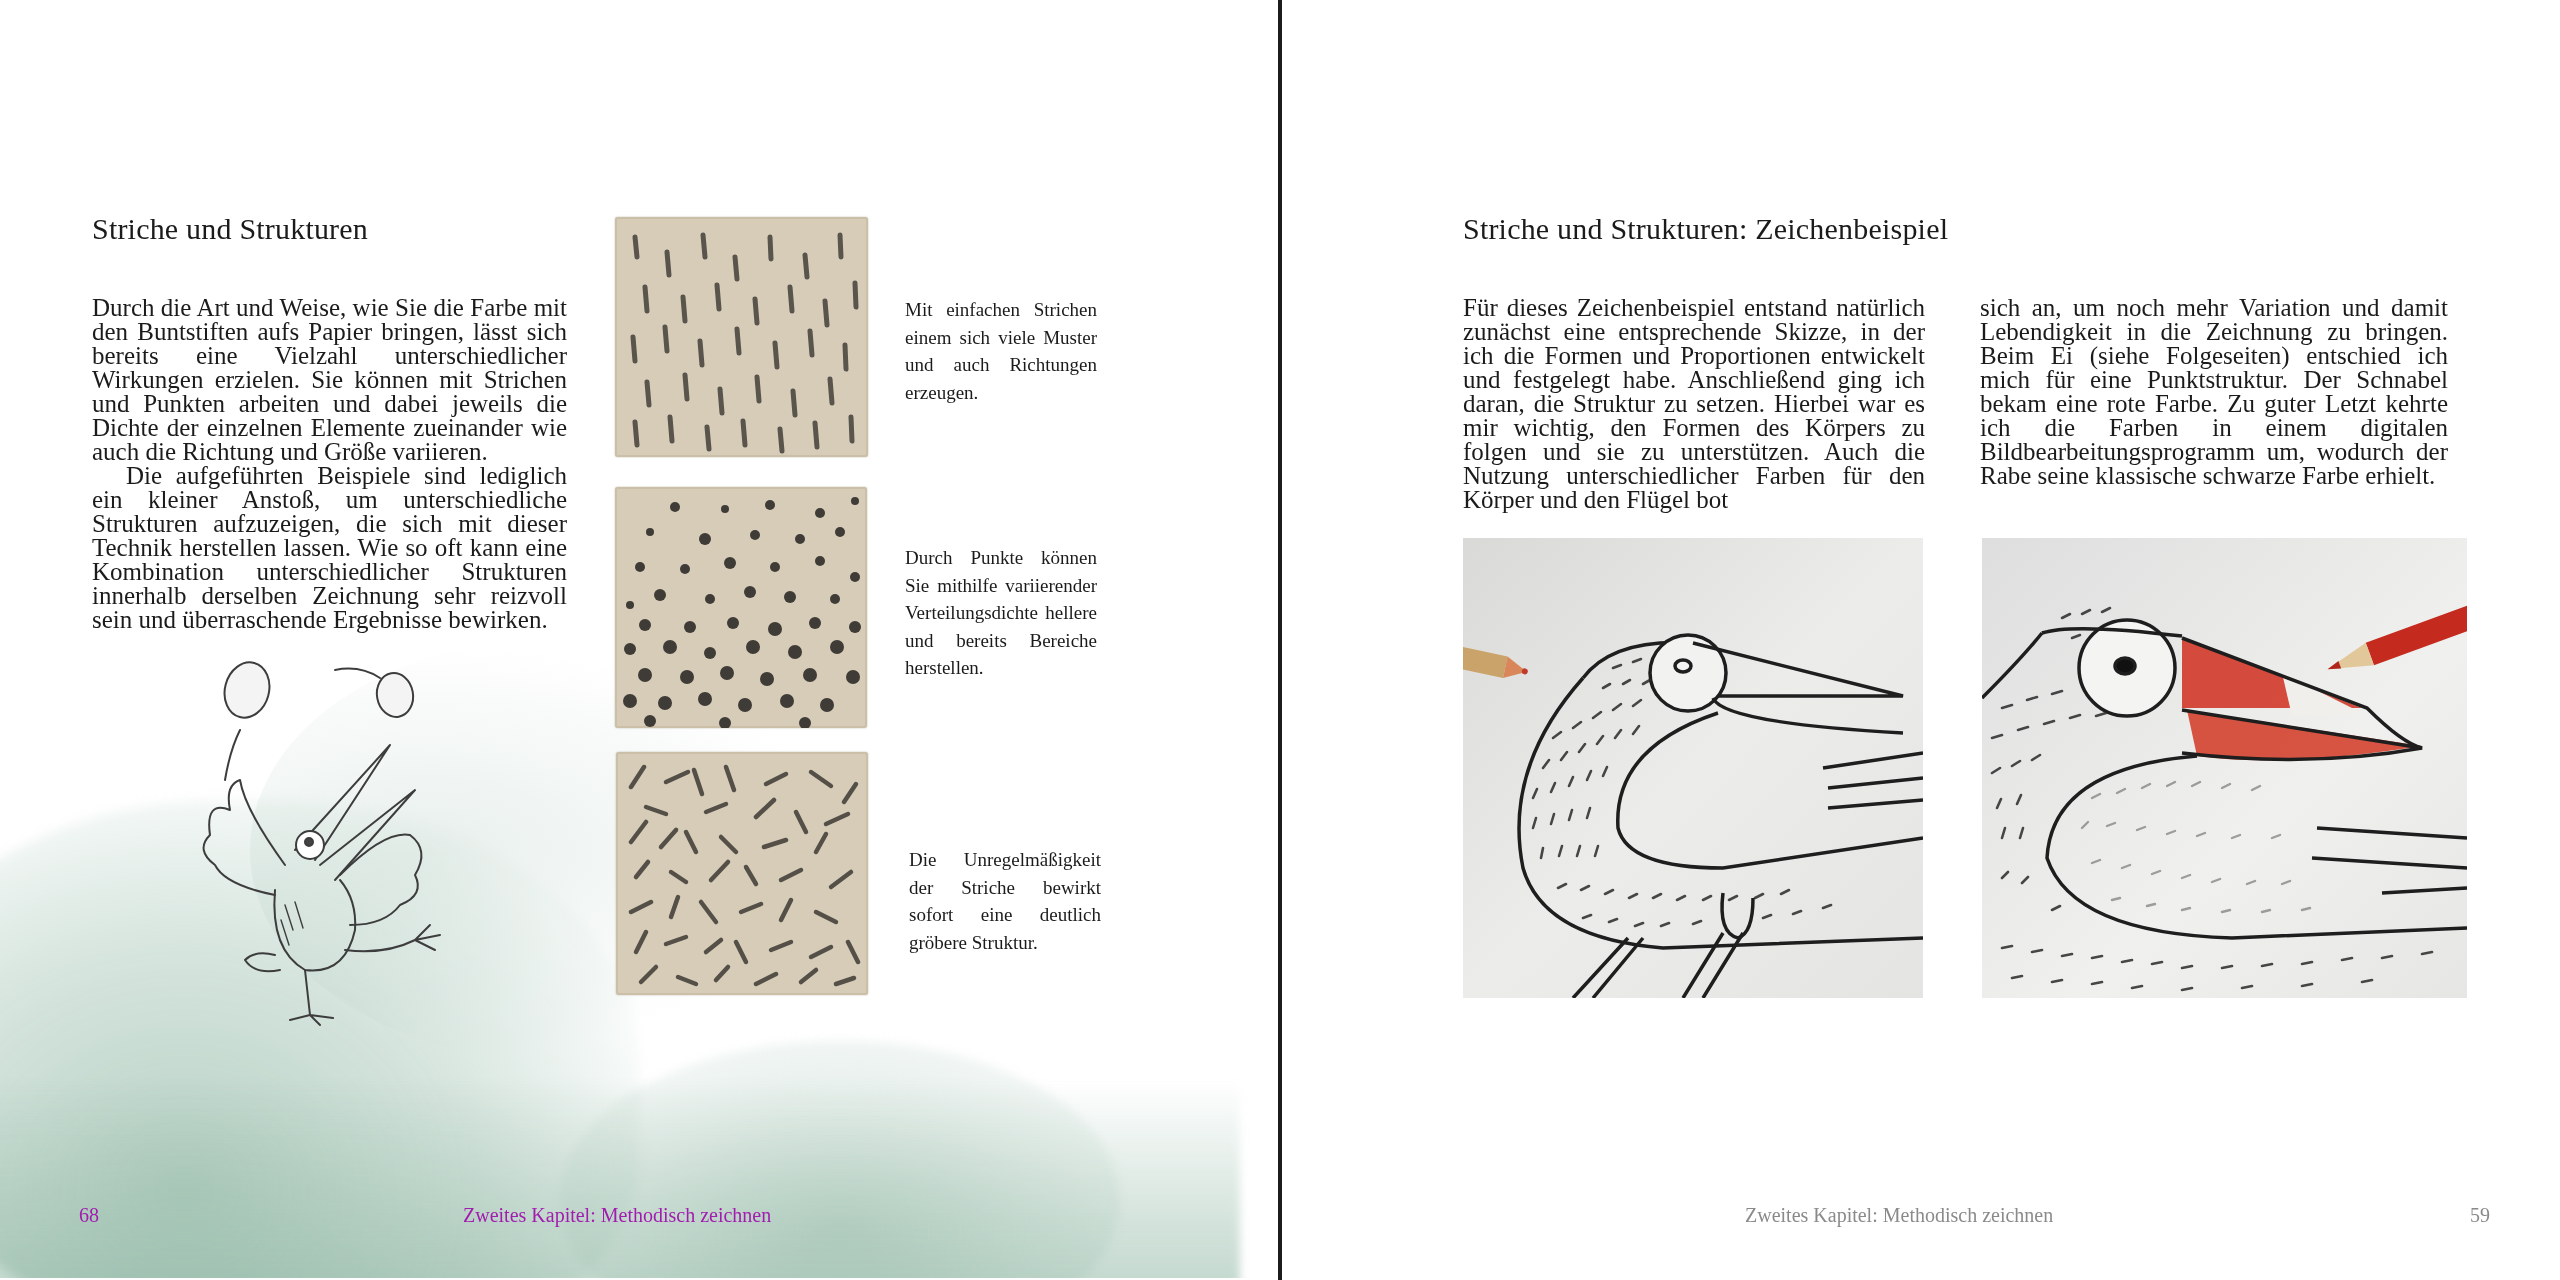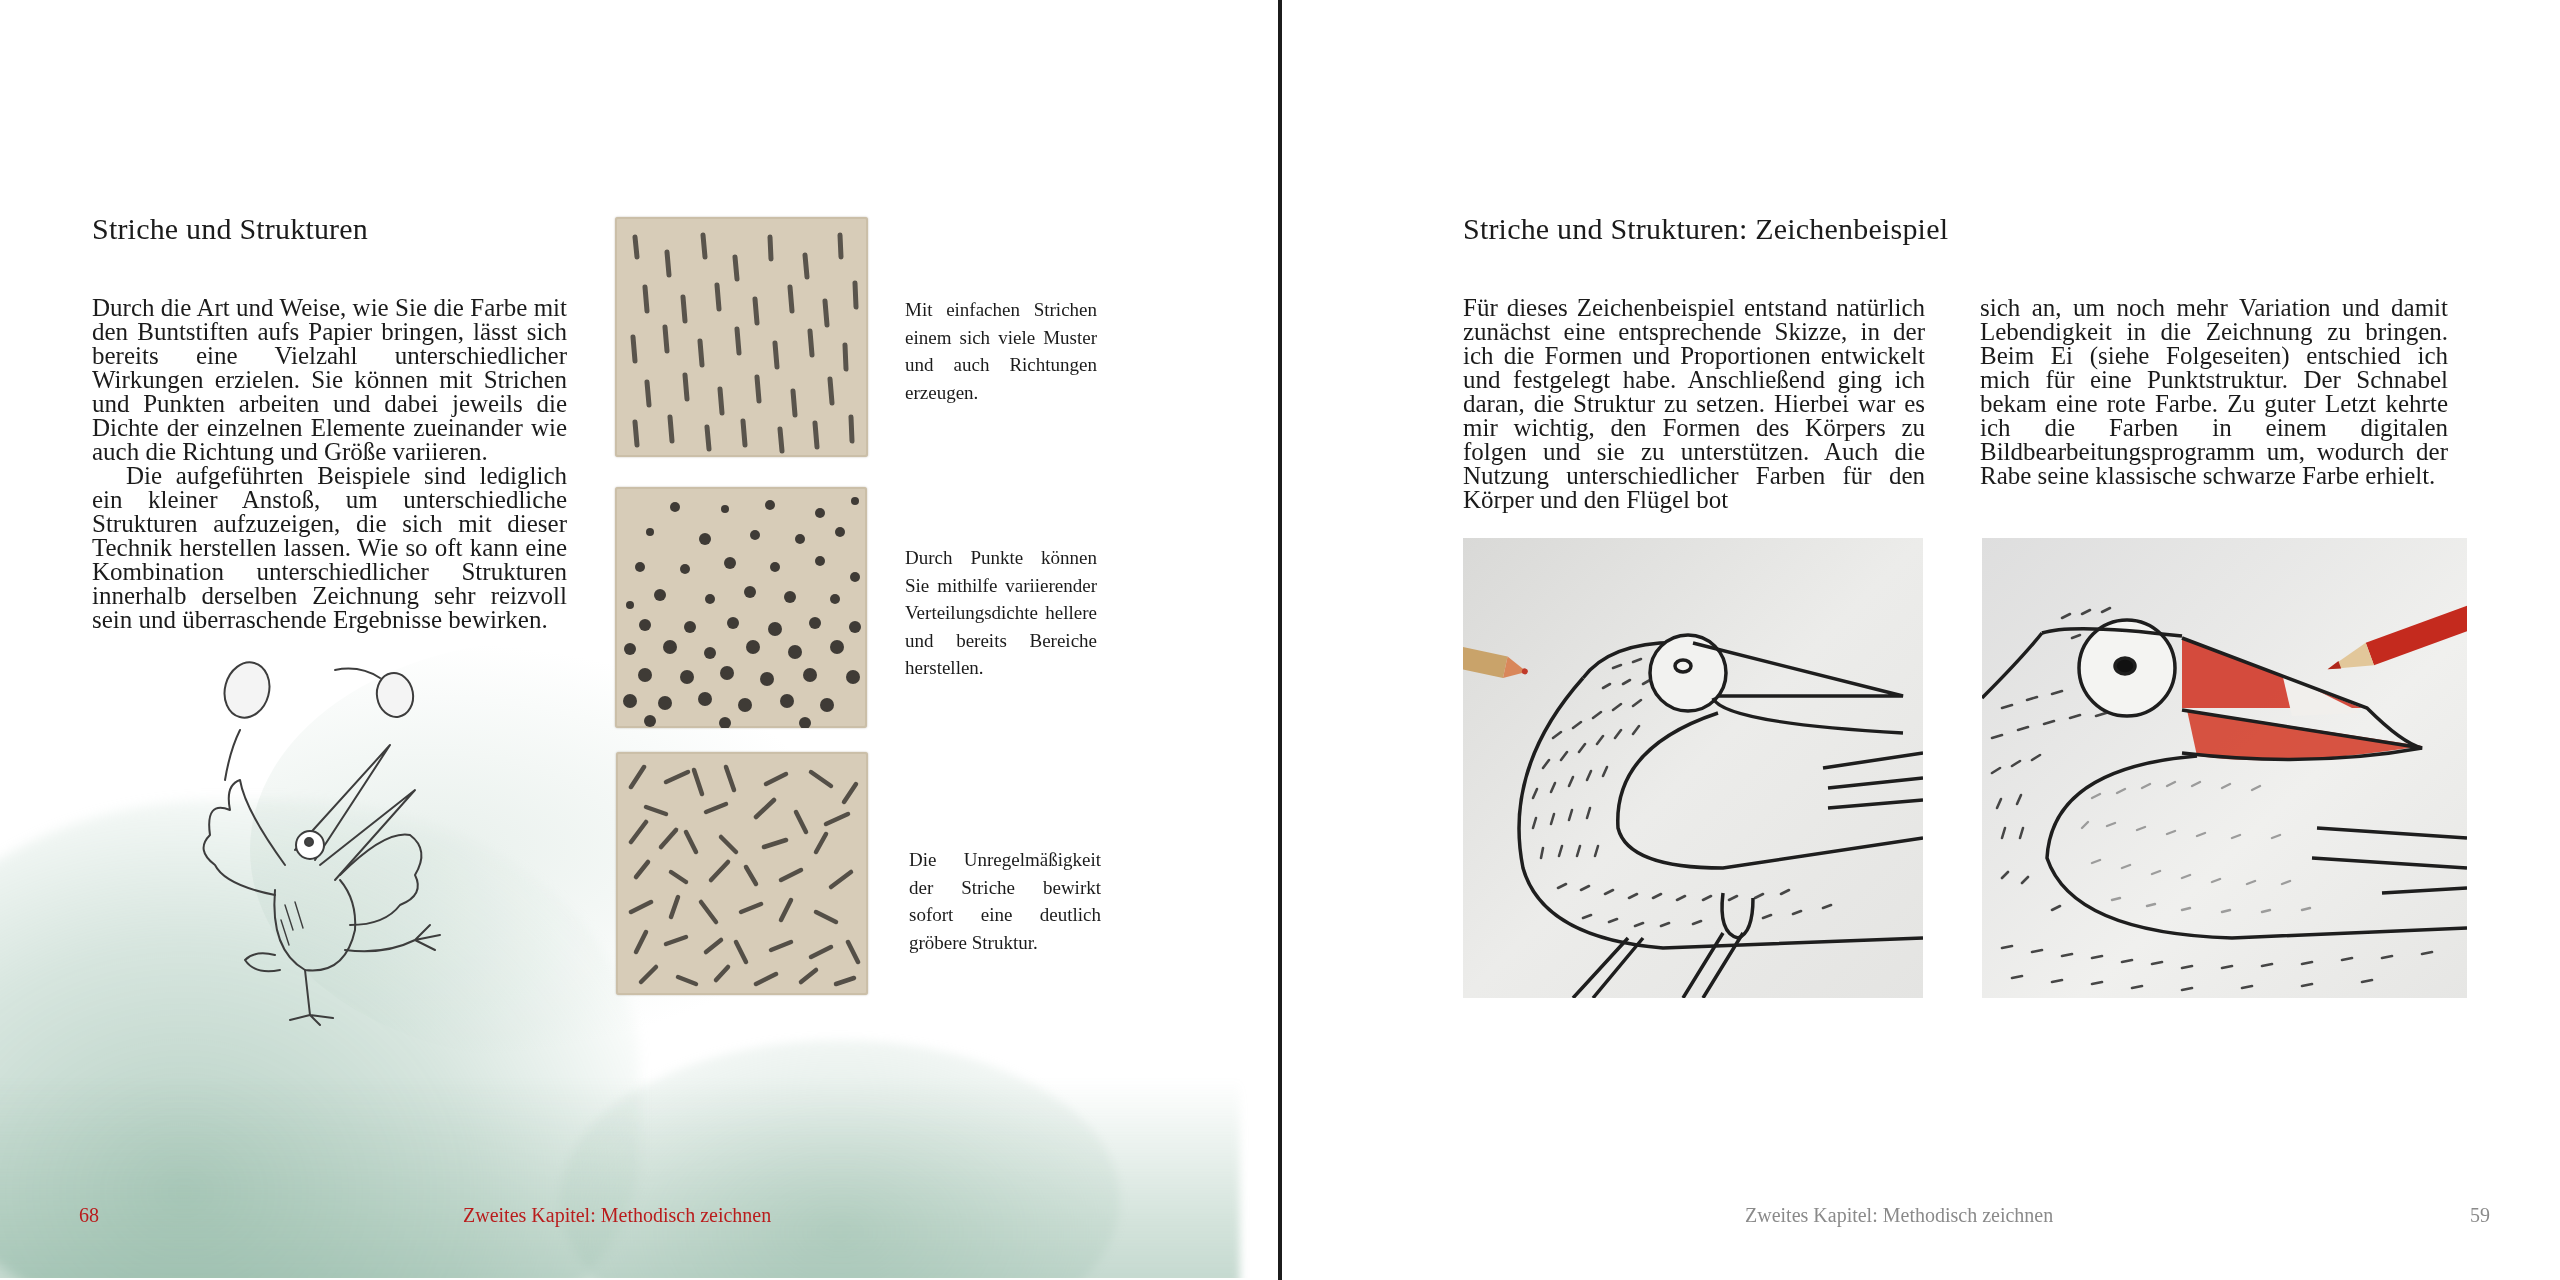--- a/index.html
+++ b/index.html
@@ -22,21 +22,21 @@
             background:linear-gradient(180deg, rgba(255,255,255,0) 0%, rgba(130,175,152,0.35) 55%, rgba(110,160,138,0.5) 100%); filter:blur(4px); }
   .wash-d { left:250px; top:640px; width:600px; height:420px; border-radius:50%;
             background:radial-gradient(ellipse at 30% 50%, rgba(180,205,192,0.30) 0%, rgba(255,255,255,0) 70%); }
 
   .title { position:absolute; font-size:30px; font-weight:normal; margin:0; letter-spacing:0.2px; white-space:nowrap; }
   .body-text { position:absolute; font-size:25px; line-height:24px; text-align:justify; margin:0; }
   .body-text p { margin:0; text-align:justify; text-align-last:left; }
   .body-text p.indent { text-indent:34px; }
   .caption { position:absolute; font-size:19px; line-height:27.6px; width:192px; text-align:justify; text-align-last:left; margin:0; }
 
-  .footer { position:absolute; top:1204px; font-size:20px; color:#b91c1c; white-space:nowrap; }
+  .footer { position:absolute; top:1204px; font-size:20px; color:#a21caf; white-space:nowrap; }
   .page-right .footer { color:#8a8a8a; }
 
   
   .swatch { position:absolute; background:#d7ccb8; border-radius:3px;
             box-shadow:0 0 0 2px #cbbfa8 inset, 0 0 2px rgba(80,60,30,0.35); overflow:hidden; }
   .swatch svg { position:absolute; left:0; top:0; width:100%; height:100%; }
 
   
   .photo { position:absolute; background:#e9e9e7; overflow:hidden; }
   .photo svg { position:absolute; left:0; top:0; width:100%; height:100%; }

